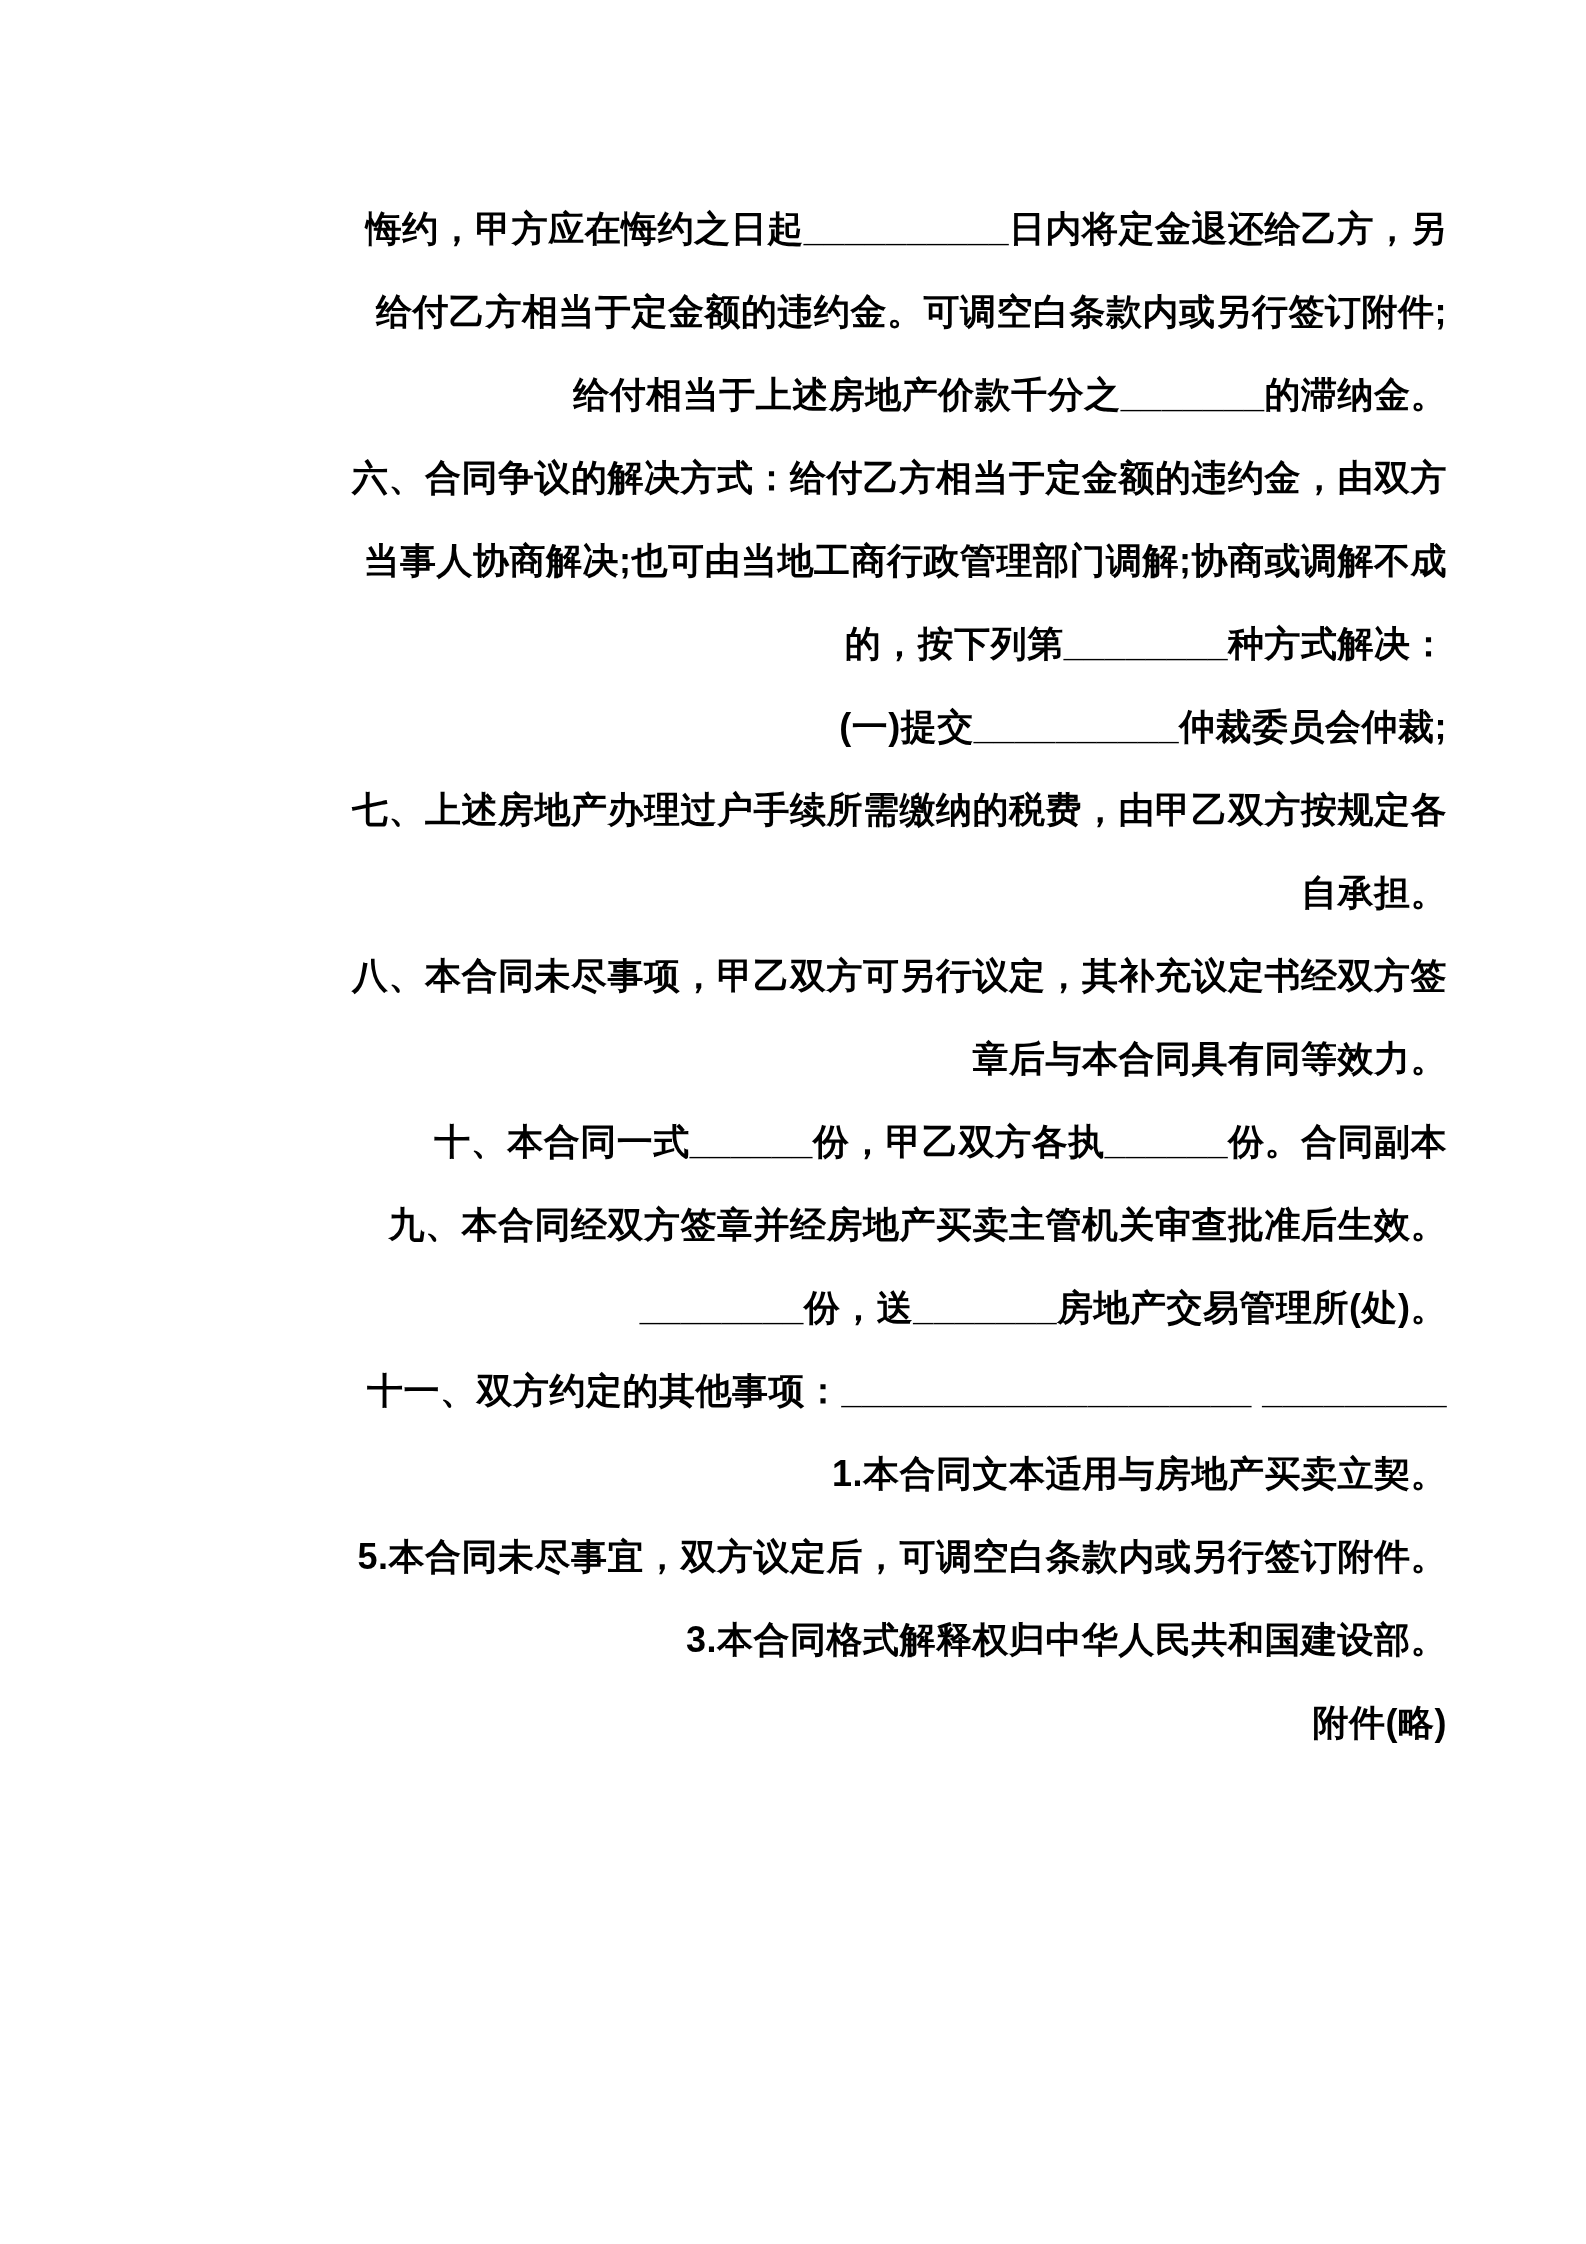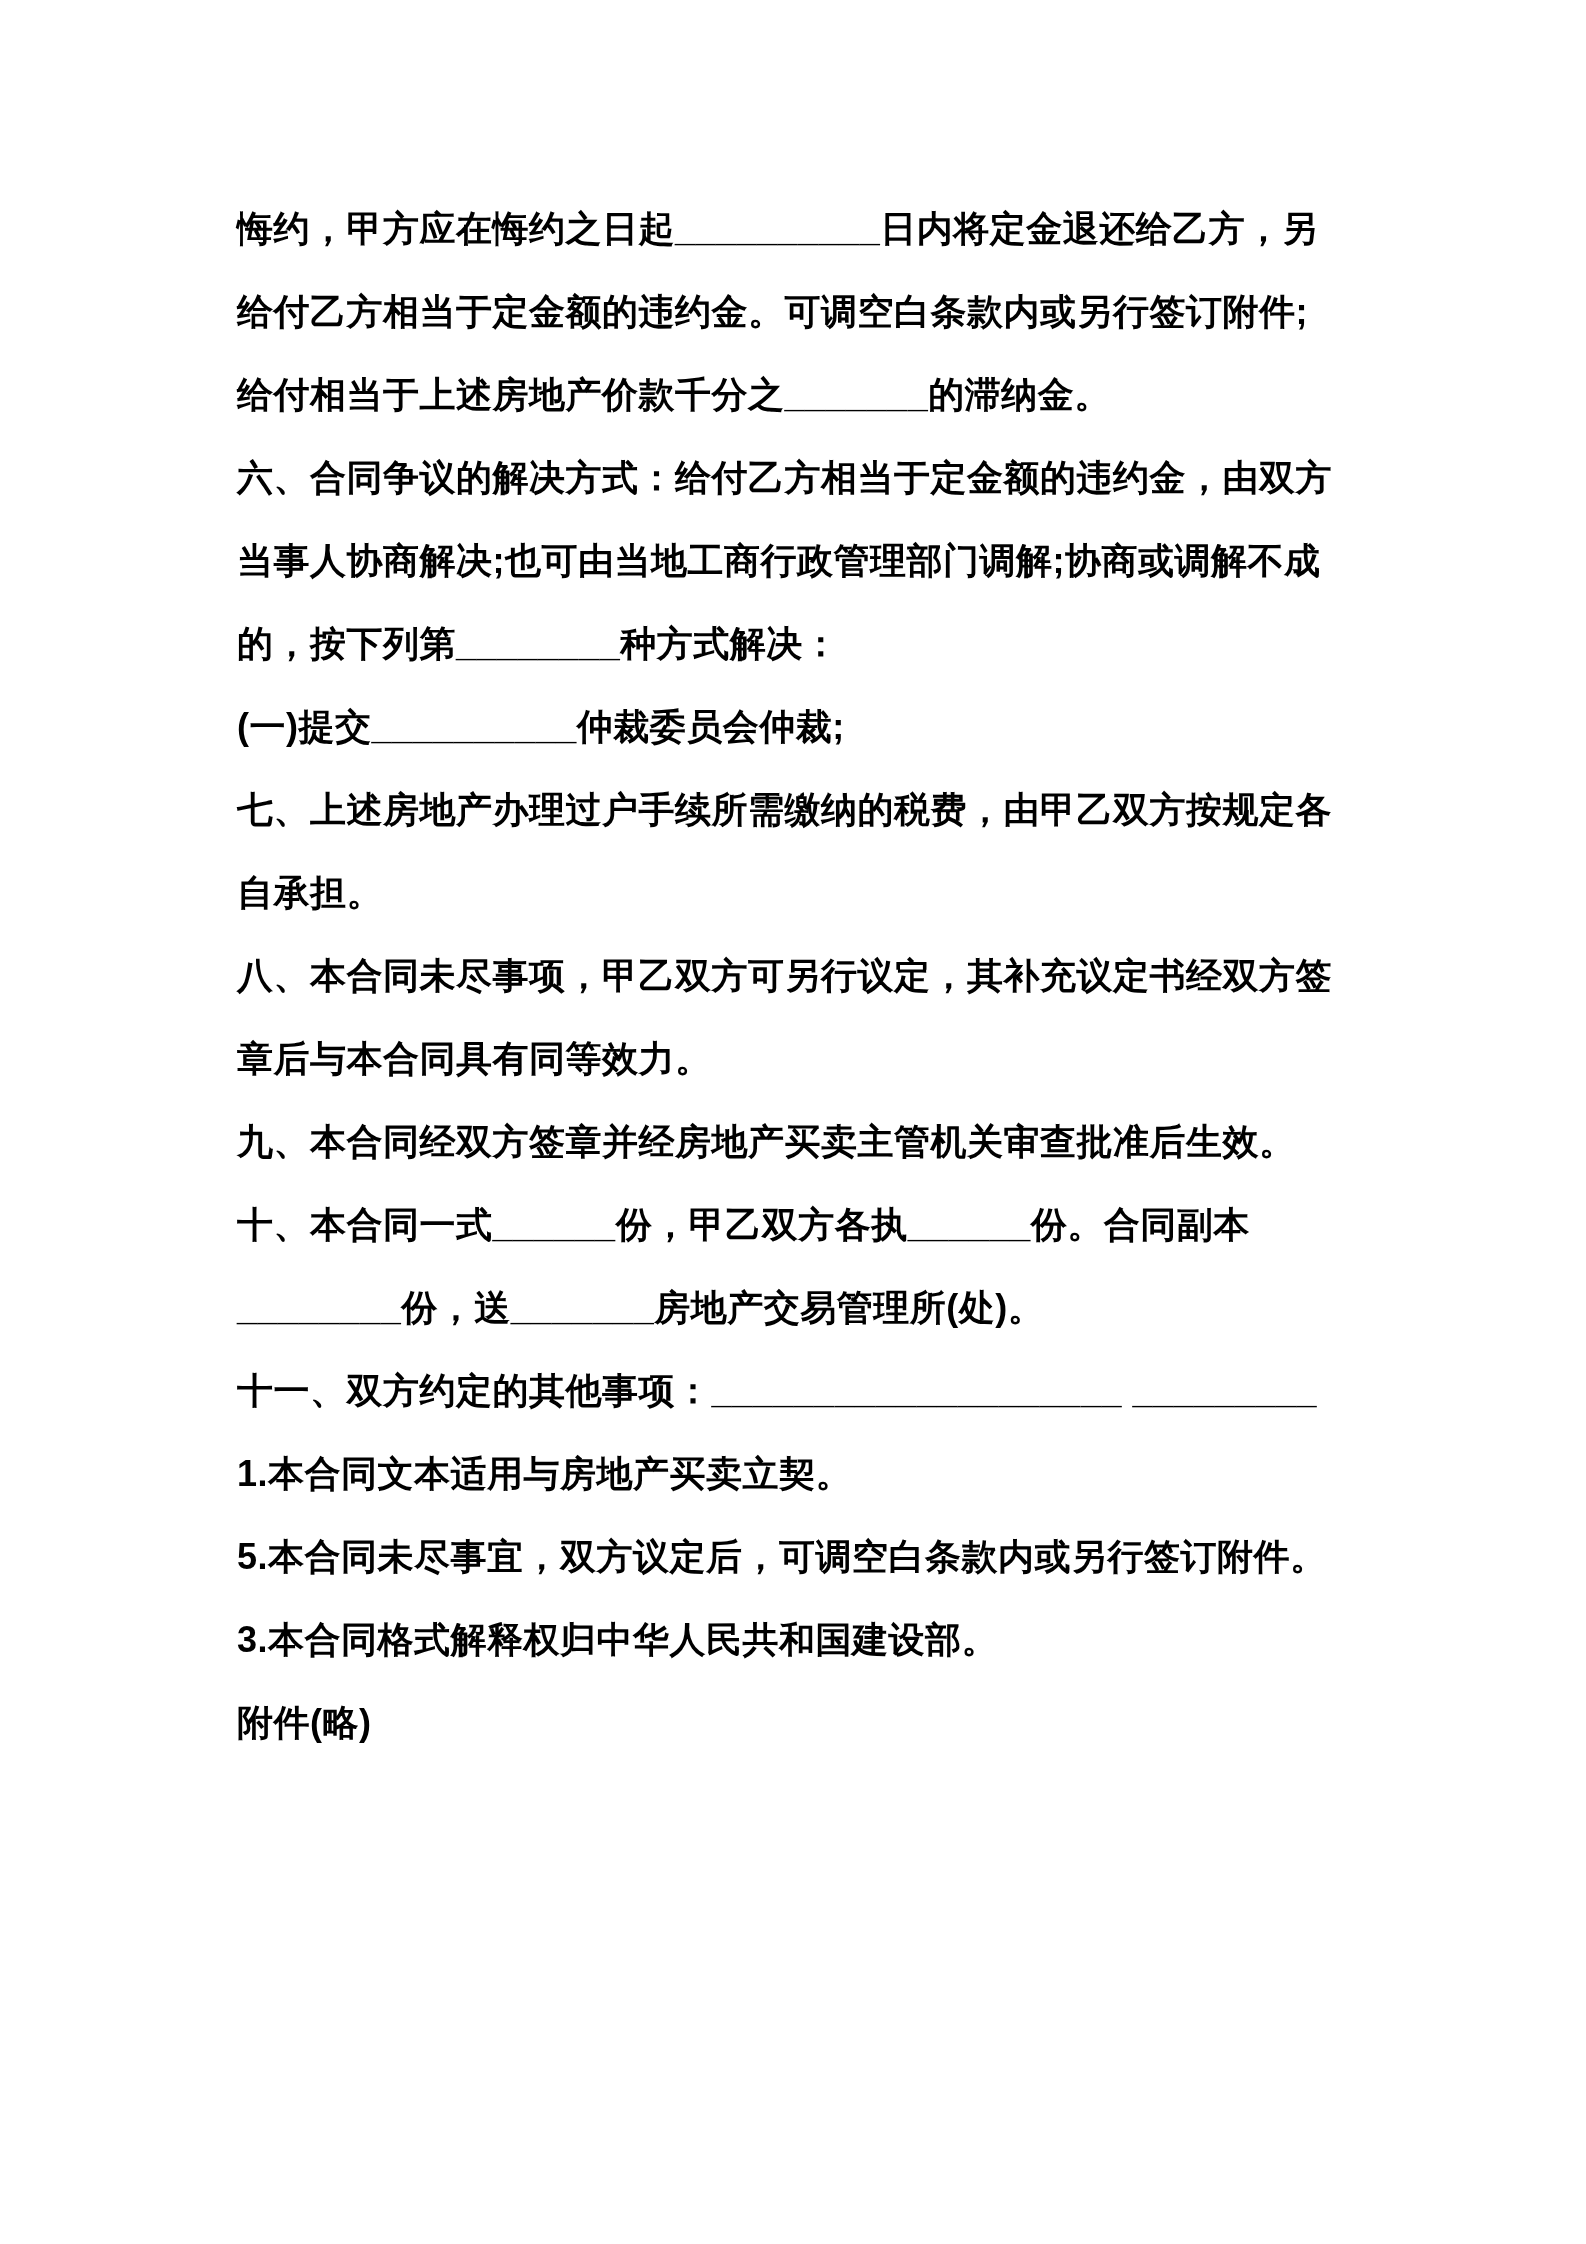--- a/index.html
+++ b/index.html
@@ -29,40 +29,41 @@
     width: 1210px;
   }
   .line {
     height: 83px;
     line-height: 83px;
     font-size: 36px;
     font-weight: bold;
     color: #000000;
     white-space: nowrap;
     letter-spacing: 0.5px;
+    text-align: right;
   }
 </style>
 </head>
 <body>
 
 <div class="page">
   <div class="doc">
     <div class="line">悔约，甲方应在悔约之日起__________日内将定金退还给乙方，另</div>
     <div class="line">给付乙方相当于定金额的违约金。可调空白条款内或另行签订附件;</div>
     <div class="line">给付相当于上述房地产价款千分之_______的滞纳金。</div>
     <div class="line">六、合同争议的解决方式：给付乙方相当于定金额的违约金，由双方</div>
     <div class="line">当事人协商解决;也可由当地工商行政管理部门调解;协商或调解不成</div>
     <div class="line">的，按下列第________种方式解决：</div>
     <div class="line">(一)提交__________仲裁委员会仲裁;</div>
     <div class="line">七、上述房地产办理过户手续所需缴纳的税费，由甲乙双方按规定各</div>
     <div class="line">自承担。</div>
     <div class="line">八、本合同未尽事项，甲乙双方可另行议定，其补充议定书经双方签</div>
     <div class="line">章后与本合同具有同等效力。</div>
+    <div class="line">十、本合同一式______份，甲乙双方各执______份。合同副本</div>
     <div class="line">九、本合同经双方签章并经房地产买卖主管机关审查批准后生效。</div>
-    <div class="line">十、本合同一式______份，甲乙双方各执______份。合同副本</div>
     <div class="line">________份，送_______房地产交易管理所(处)。</div>
     <div class="line">十一、双方约定的其他事项：____________________ _________</div>
     <div class="line">1.本合同文本适用与房地产买卖立契。</div>
     <div class="line">5.本合同未尽事宜，双方议定后，可调空白条款内或另行签订附件。</div>
     <div class="line">3.本合同格式解释权归中华人民共和国建设部。</div>
     <div class="line">附件(略)</div>
   </div>
 </div>
 
 </body></html>

